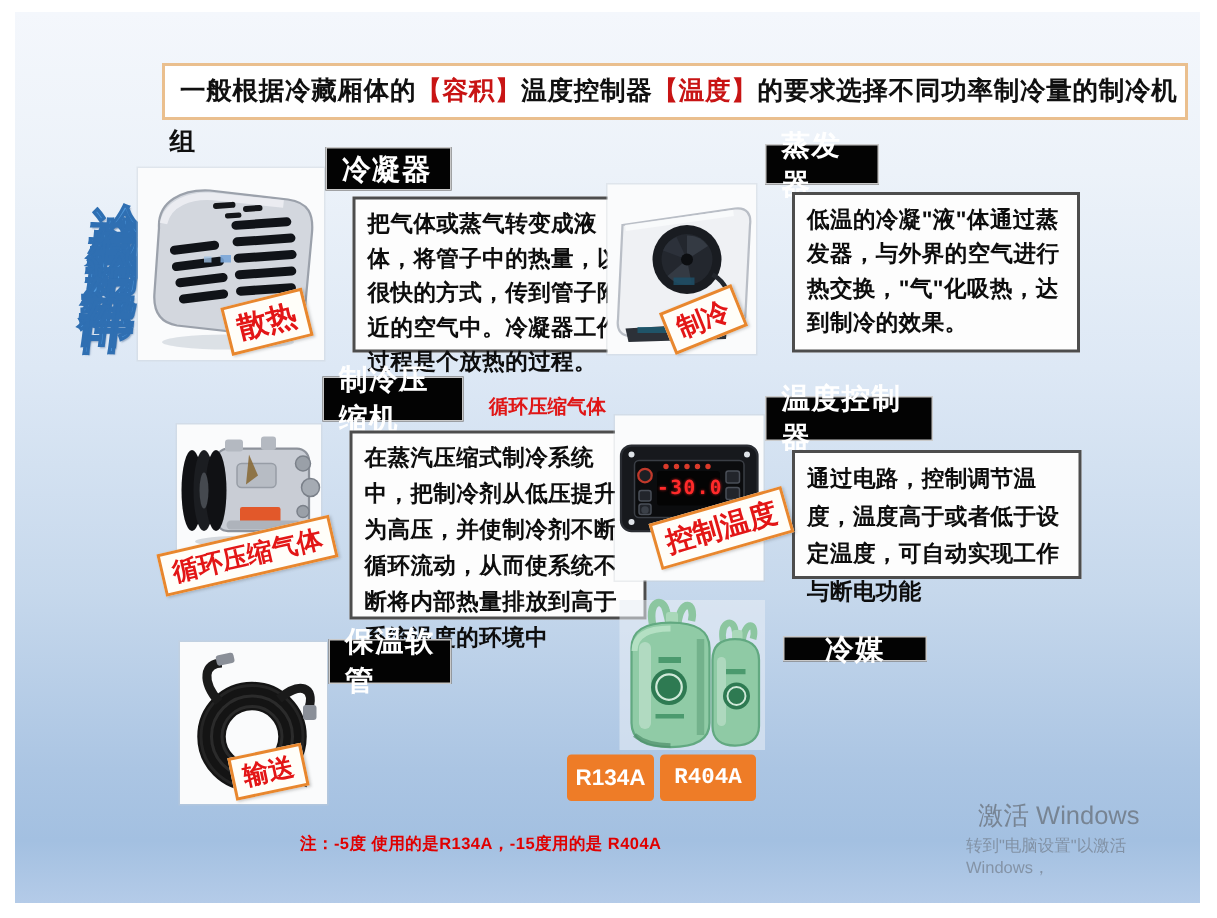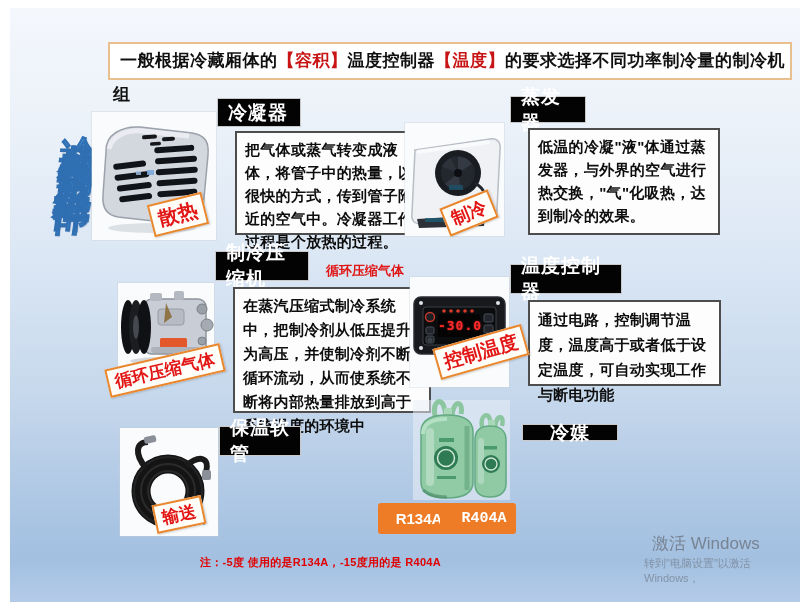--- a/index.html
+++ b/index.html
@@ -83,21 +83,21 @@
   
   .thermo-display{
     position:absolute;left:29px;top:39px;width:42px;height:18px;
     color:#ff2a2a;font-family:"DejaVu Sans Mono",monospace;font-size:13px;font-weight:700;
     display:flex;align-items:center;justify-content:center;letter-spacing:1px;
     text-shadow:0 0 2px rgba(255,40,40,.8);
   }
   
   .badge{
     position:absolute;background:#ee7c27;color:#ffffff;font-weight:700;font-size:15px;
-    display:flex;align-items:center;justify-content:center;border-radius:3px;z-index:15;padding-left:12px;
+    display:flex;align-items:center;justify-content:center;border-radius:3px;z-index:15;
   }
   .badge-r134a{left:368px;top:495px;width:58px;height:31px;}
   .badge-r404a{left:430px;top:495px;width:64px;height:31px;font-family:Liberation Mono, monospace;}
   
   .footnote{position:absolute;left:190px;top:547px;font-size:11px;font-weight:700;color:#e00000;letter-spacing:.3px;}
   
   .wm{position:absolute;z-index:60;font-family:"Liberation Sans",sans-serif;}
   .wm1{left:642px;top:524px;font-size:17px;color:rgba(108,116,127,.8);}
   .wm2{left:634px;top:548px;font-size:11px;color:rgba(108,116,127,.62);}
 </style>

